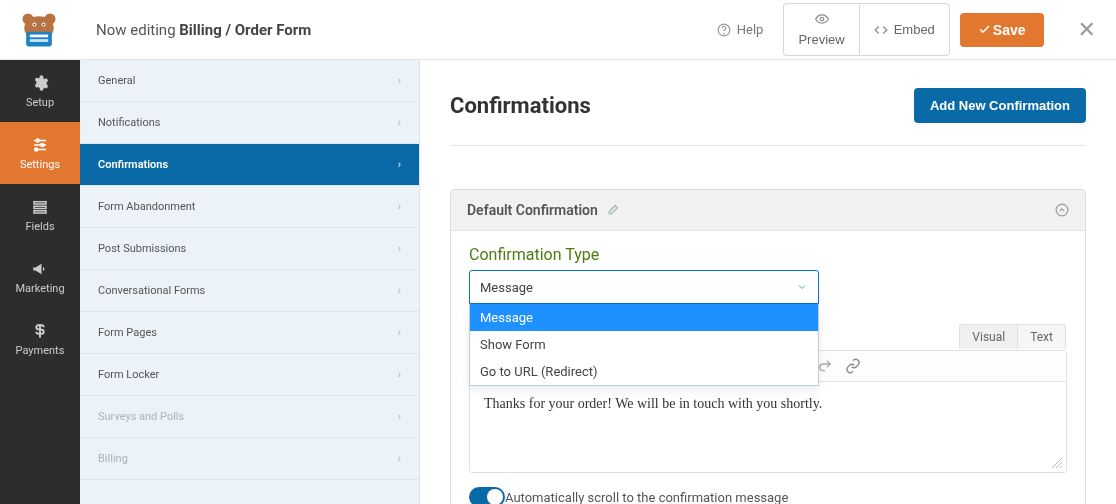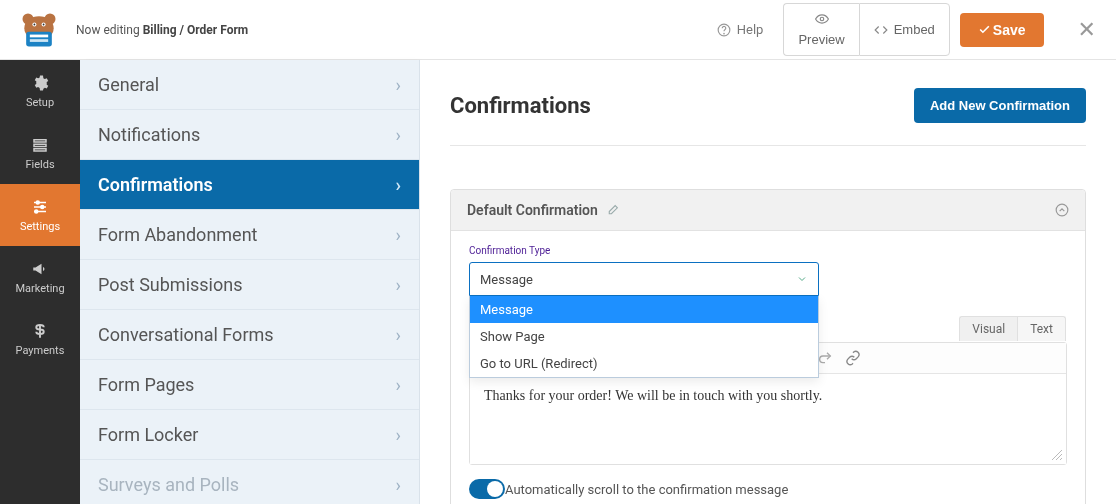--- a/index.html
+++ b/index.html
@@ -20,21 +20,21 @@
     display: flex;
     align-items: center;
     padding: 0 14px;
     border-bottom: 1px solid #e4e4e4;
     background: #fff;
   }
   .logo {
     width: 50px; height: 42px;
     display:flex; align-items:center; justify-content:center;
   }
-  .title { font-size: 12px; color:#555; margin-left:12px; }
+  .title { font-size: 15px; color:#555; margin-left:32px; }
   .title .bold { font-weight: 700; color:#444; }
   .spacer { flex: 1; }
   .hdr-actions { display:flex; align-items:center; gap:10px; }
   .hdr-link {
     display:flex; align-items:center; gap:6px;
     color:#777; font-size:13px; padding:8px 10px; cursor:pointer;
   }
   .btn-group { display:flex; }
   .btn-outline {
     display:flex; align-items:center; gap:6px;
@@ -71,21 +71,21 @@
   
   .submenu {
     width:340px;
     background:#ebf2f8;
     overflow-y:auto;
     border-right:1px solid #d9e2ea;
     box-shadow: 3px 0 6px -3px rgba(0,0,0,0.1);
   }
   .sub-item {
     display:flex; align-items:center; justify-content:space-between;
-    padding:14px 18px; font-size:18px; color:#555;
+    padding:14px 18px; font-size:11px; color:#555;
     border-bottom:1px solid #dde6ee; cursor:pointer;
   }
   .sub-item.active { background:#0a6aa8; color:#fff; font-weight:600; }
   .sub-item .chev { color:#9fb3c5; }
   .sub-item.active .chev { color:#cfe7f7; }
   .sub-item.disabled { color:#a8b4bf; }
 
   
   .main {
     flex:1; padding:28px 30px 20px; overflow-y:auto; background:#fff;
@@ -106,21 +106,21 @@
   }
   .panel-head {
     display:flex; align-items:center; justify-content:space-between;
     background:#f1f1f1; padding:12px 16px; border-bottom:1px solid #e2e2e2;
     border-radius:4px 4px 0 0;
   }
   .panel-title { font-weight:600; color:#555; font-size:14px; display:flex; align-items:center; gap:8px; }
   .panel-head .collapse { color:#999; cursor:pointer; }
 
   .panel-body { padding:14px 18px 8px; }
-  .field-label { font-size:10px; color:#4c1d95; margin-bottom:6px; }
+  .field-label { font-size:16px; color:#4d7c0f; margin-bottom:6px; }
 
   .select-wrap { position:relative; width:350px; }
   .select {
     width:100%; height:34px; border:1px solid #0b70c1; border-radius:3px 3px 0 0;
     padding:0 10px; display:flex; align-items:center; justify-content:space-between;
     font-size:13px; color:#444; cursor:pointer; background:#fff;
   }
   .dropdown {
     position:absolute; left:0; top:34px; width:100%;
     background:#fff; border:1px solid #bcd; border-top:none;
@@ -248,42 +248,42 @@
 
   <div class="rail">
     <div class="rail-item">
       <span class="rail-icon">
         <svg viewBox="0 0 24 24" width="18" height="18" fill="#ccc">
             <path d="M12 8a4 4 0 1 0 0 8 4 4 0 0 0 0-8zm9 4a7 7 0 0 0-.1-1.2l2.1-1.6-2-3.5-2.5 1a7 7 0 0 0-2-1.2L16 2h-4l-.5 2.5a7 7 0 0 0-2 1.2l-2.5-1-2 3.5 2.1 1.6A7 7 0 0 0 7 12c0 .4 0 .8.1 1.2L5 14.8l2 3.5 2.5-1a7 7 0 0 0 2 1.2L12 22h4l.5-2.5a7 7 0 0 0 2-1.2l2.5 1 2-3.5-2.1-1.6c.1-.4.1-.8.1-1.2z"></path>
           </svg>
       </span>
       <span>Setup</span>
     </div>
-    <div class="rail-item">
-      <span class="rail-icon">
-        <svg viewBox="0 0 24 24" width="18" height="18" fill="none" stroke="#ccc" stroke-width="2">
-            <rect x="4" y="5" width="16" height="3"></rect>
-            <rect x="4" y="11" width="16" height="3"></rect>
-            <rect x="4" y="17" width="16" height="3"></rect>
-          </svg>
-      </span>
-      <span>Fields</span>
-    </div>
     <div class="rail-item active">
       <span class="rail-icon">
         <svg viewBox="0 0 24 24" width="18" height="18" fill="none" stroke="#fff" stroke-width="2">
             <line x1="4" y1="6" x2="20" y2="6"></line>
             <circle cx="9" cy="6" r="2" fill="#fff"></circle>
             <line x1="4" y1="12" x2="20" y2="12"></line>
             <circle cx="15" cy="12" r="2" fill="#fff"></circle>
             <line x1="4" y1="18" x2="20" y2="18"></line>
             <circle cx="7" cy="18" r="2" fill="#fff"></circle>
           </svg>
       </span>
       <span>Settings</span>
+    </div>
+    <div class="rail-item">
+      <span class="rail-icon">
+        <svg viewBox="0 0 24 24" width="18" height="18" fill="none" stroke="#ccc" stroke-width="2">
+            <rect x="4" y="5" width="16" height="3"></rect>
+            <rect x="4" y="11" width="16" height="3"></rect>
+            <rect x="4" y="17" width="16" height="3"></rect>
+          </svg>
+      </span>
+      <span>Fields</span>
     </div>
     <div class="rail-item">
       <span class="rail-icon">
         <svg viewBox="0 0 24 24" width="18" height="18" fill="#ccc">
             <path d="M3 10v4h3l8 5V5l-8 5H3zm15 2a3 3 0 0 0-2-2.8v5.6A3 3 0 0 0 18 12z"></path>
           </svg>
       </span>
       <span>Marketing</span>
     </div>
     <div class="rail-item">
@@ -372,21 +372,21 @@
           <div class="select">
             <span>Message</span>
             <span style="color:#6a8;">
               <svg width="12" height="12" viewBox="0 0 24 24" fill="none" stroke="#5a8" stroke-width="2">
                   <polyline points="6 9 12 15 18 9"></polyline>
                 </svg>
             </span>
           </div>
           <div class="dropdown">
             <div class="dd-option selected">Message</div>
-            <div class="dd-option">Show Page</div>
+            <div class="dd-option">Show Form</div>
             <div class="dd-option">Go to URL (Redirect)</div>
           </div>
         </div>
 
         <div class="editor">
           <div class="ed-tabs">
             <div class="ed-tab active">Visual</div>
             <div class="ed-tab">Text</div>
           </div>
           <div class="toolbar">

